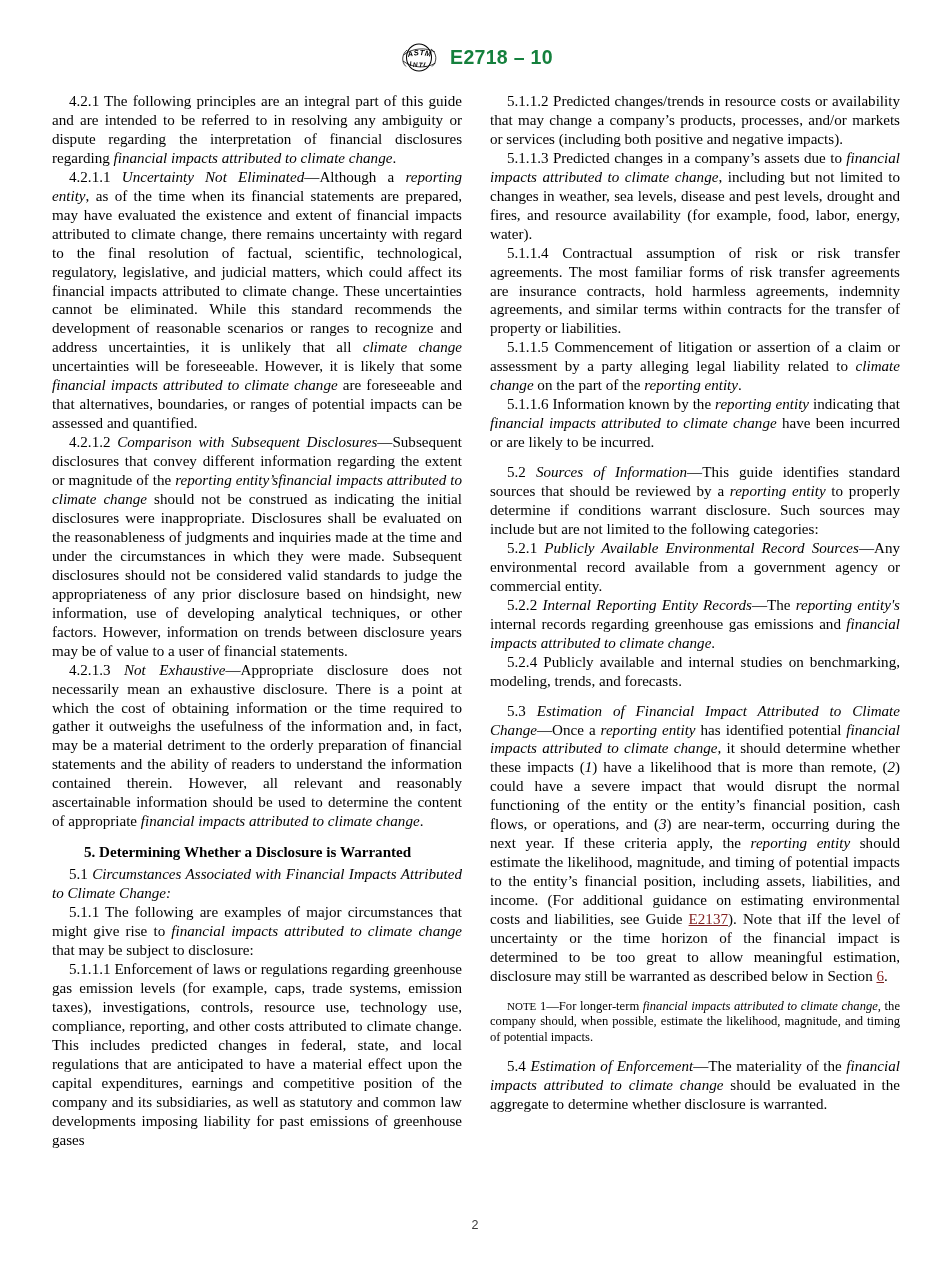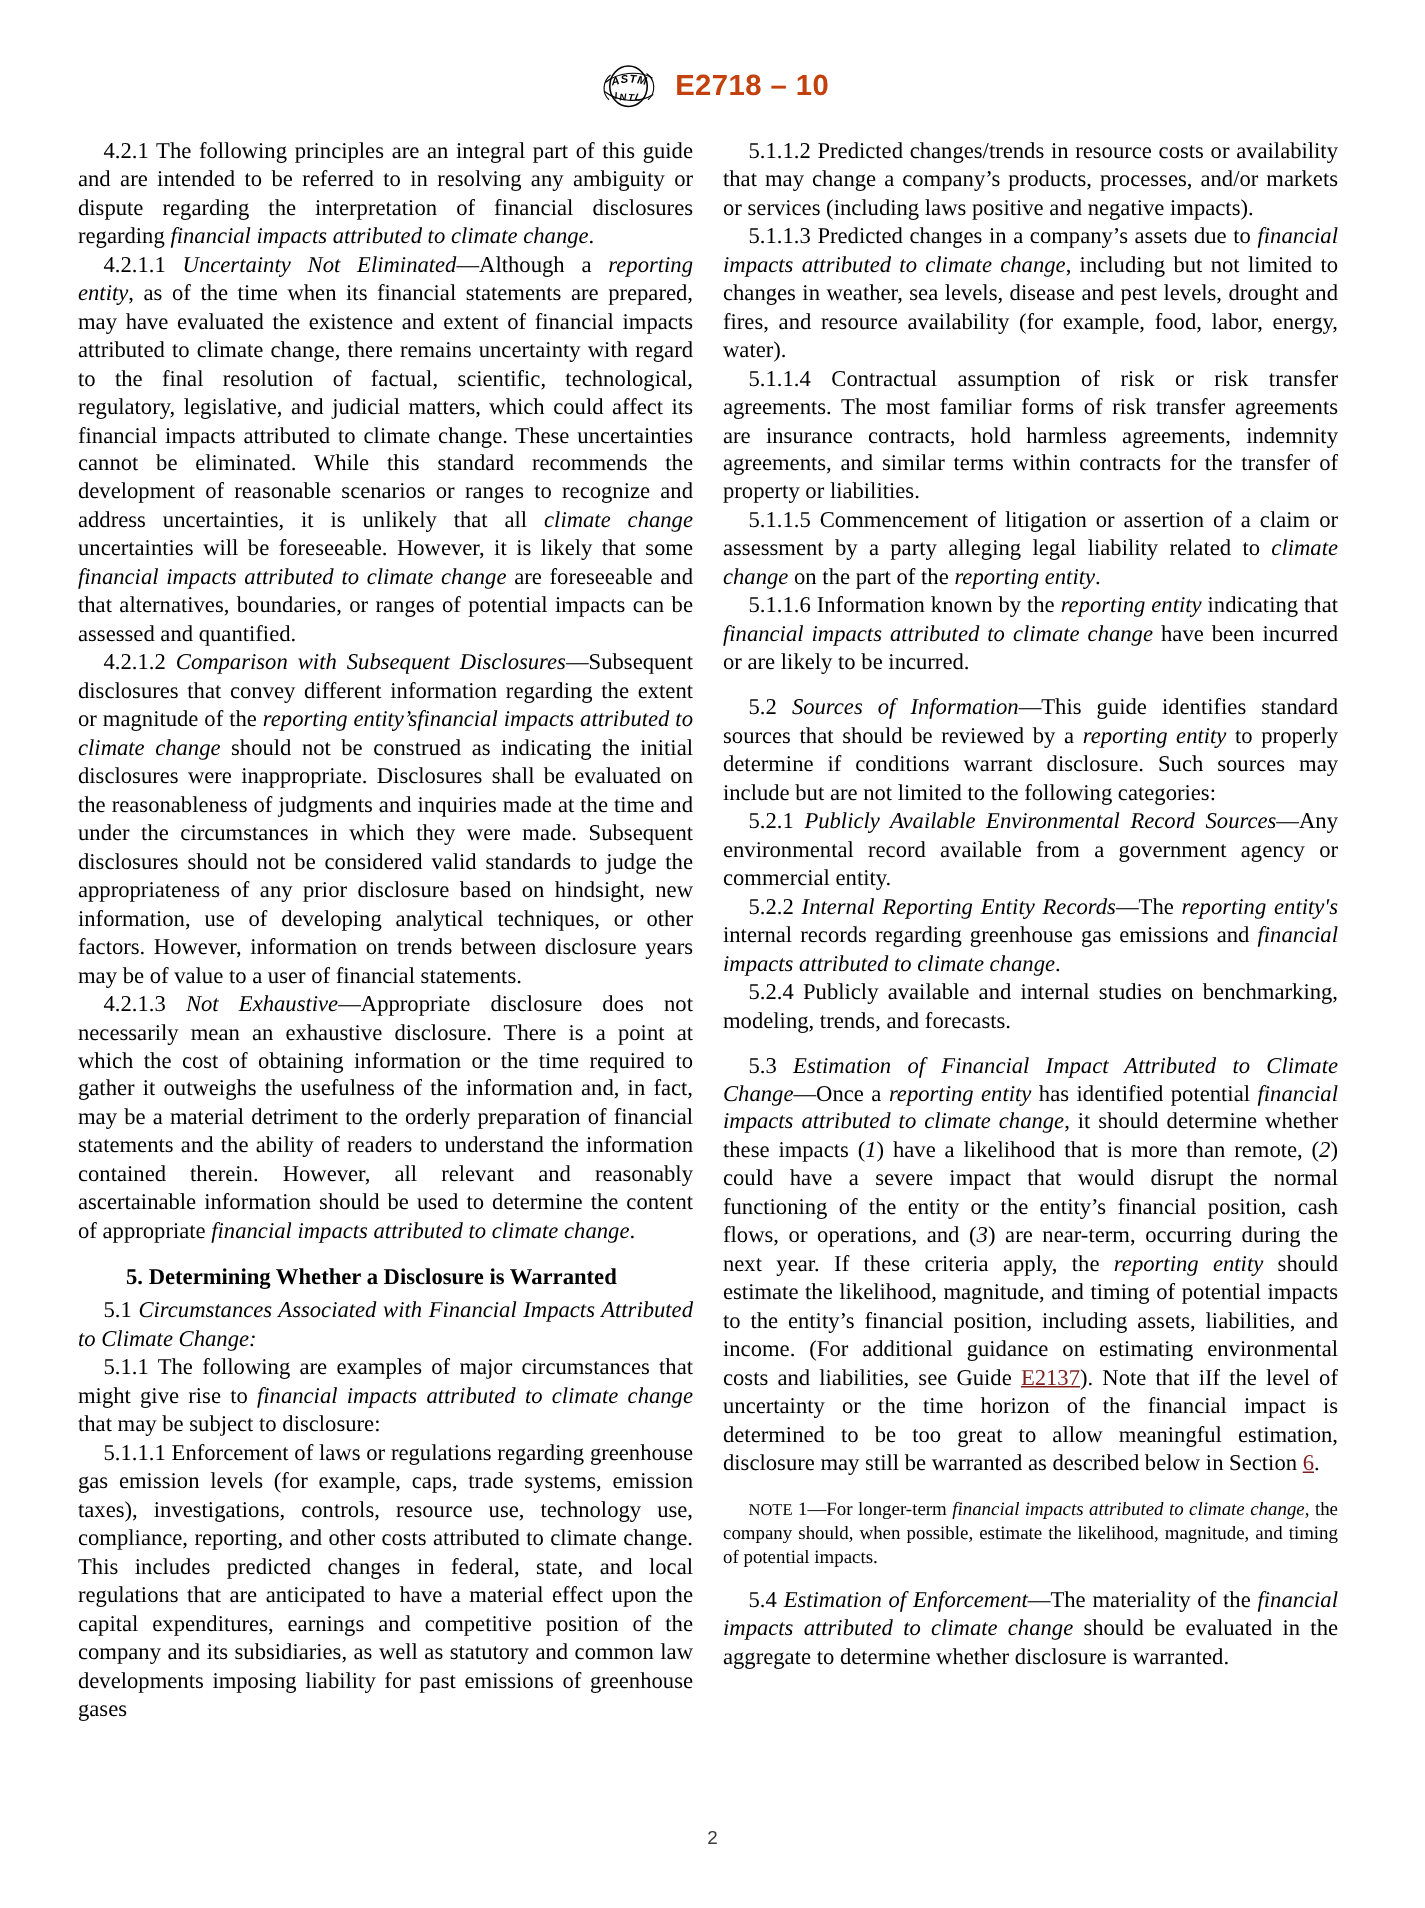--- a/index.html
+++ b/index.html
@@ -35,33 +35,34 @@
   .astm-logo {
     width: 44px;
     height: 31px;
     display: block;
   }
   .designation {
     font-family: "Liberation Sans", "DejaVu Sans", sans-serif;
     font-weight: bold;
     font-size: 19.5px;
     letter-spacing: 0.3px;
-    color: #c2410c;
+    color: #15803d;
     white-space: nowrap;
   }
 
   
   .columns {
     position: absolute;
     top: 92px;
     left: 52px;
     width: 848px;
     height: 1110px;
     display: flex;
     gap: 20px;
+    justify-content: space-between;
   }
   .col {
     width: 410px;
     font-size: 15.1px;
     line-height: 18.95px;
     text-align: justify;
     text-justify: inter-word;
     -webkit-hyphens: none;
     hyphens: none;
   }
@@ -169,21 +170,21 @@
       <p class="indent"><span>5.1</span> <i>Circumstances Associated with Financial Impacts Attributed to Climate Change:</i></p>
 
       <p class="indent"><span>5.1.1</span> The following are examples of major circumstances that might give rise to <i>financial impacts attributed to climate change</i> that may be subject to disclosure:</p>
 
       <p class="indent"><span>5.1.1.1</span> <span>Enforcement of laws or regulations regarding greenhouse gas emission levels (for example, caps, trade systems, emission taxes), investigations, controls, resource use, technology use, compliance, reporting, and other costs attributed to climate change. This includes predicted changes in federal, state, and local regulations that are anticipated to have a material effect upon the capital expenditures, earnings and competitive position of the company and its subsidiaries, as well as statutory and common law developments imposing liability for past emissions of greenhouse gases</span></p>
 
     </div>
 
     <div class="col">
 
-      <p class="indent"><span>5.1.1.2</span> <span>Predicted changes/trends in resource costs or availability that may change a company’s products, processes, and/or markets or services (including laws positive and negative impacts).</span></p>
+      <p class="indent"><span>5.1.1.2</span> <span>Predicted changes/trends in resource costs or availability that may change a company’s products, processes, and/or markets or services (including both positive and negative impacts).</span></p>
 
       <p class="indent"><span>5.1.1.3</span> Predicted changes in a company’s assets due to <i>financial impacts attributed to climate change</i>, including but not limited to changes in weather, sea levels, disease and pest levels, drought and fires, and resource availability (for example, food, labor, energy, water).</p>
 
       <p class="indent"><span>5.1.1.4</span> <span>Contractual assumption of risk or risk transfer agreements. The most familiar forms of risk transfer agreements are insurance contracts, hold harmless agreements, indemnity agreements, and similar terms within contracts for the transfer of property or liabilities.</span></p>
 
       <p class="indent"><span>5.1.1.5</span> Commencement of litigation or assertion of a claim or assessment by a party alleging legal liability related to <i>climate change</i> on the part of the <i>reporting entity</i>.</p>
 
       <p class="indent"><span>5.1.1.6</span> Information known by the <i>reporting entity</i> indicating that <i>financial impacts attributed to climate change</i> have been incurred or are likely to be incurred.</p>
 
       <p class="indent gap-top"><span>5.2</span> <i>Sources of Information</i>—This guide identifies standard sources that should be reviewed by a <i>reporting entity</i> to properly determine if conditions warrant disclosure. Such sources may include but are not limited to the following categories:</p>

